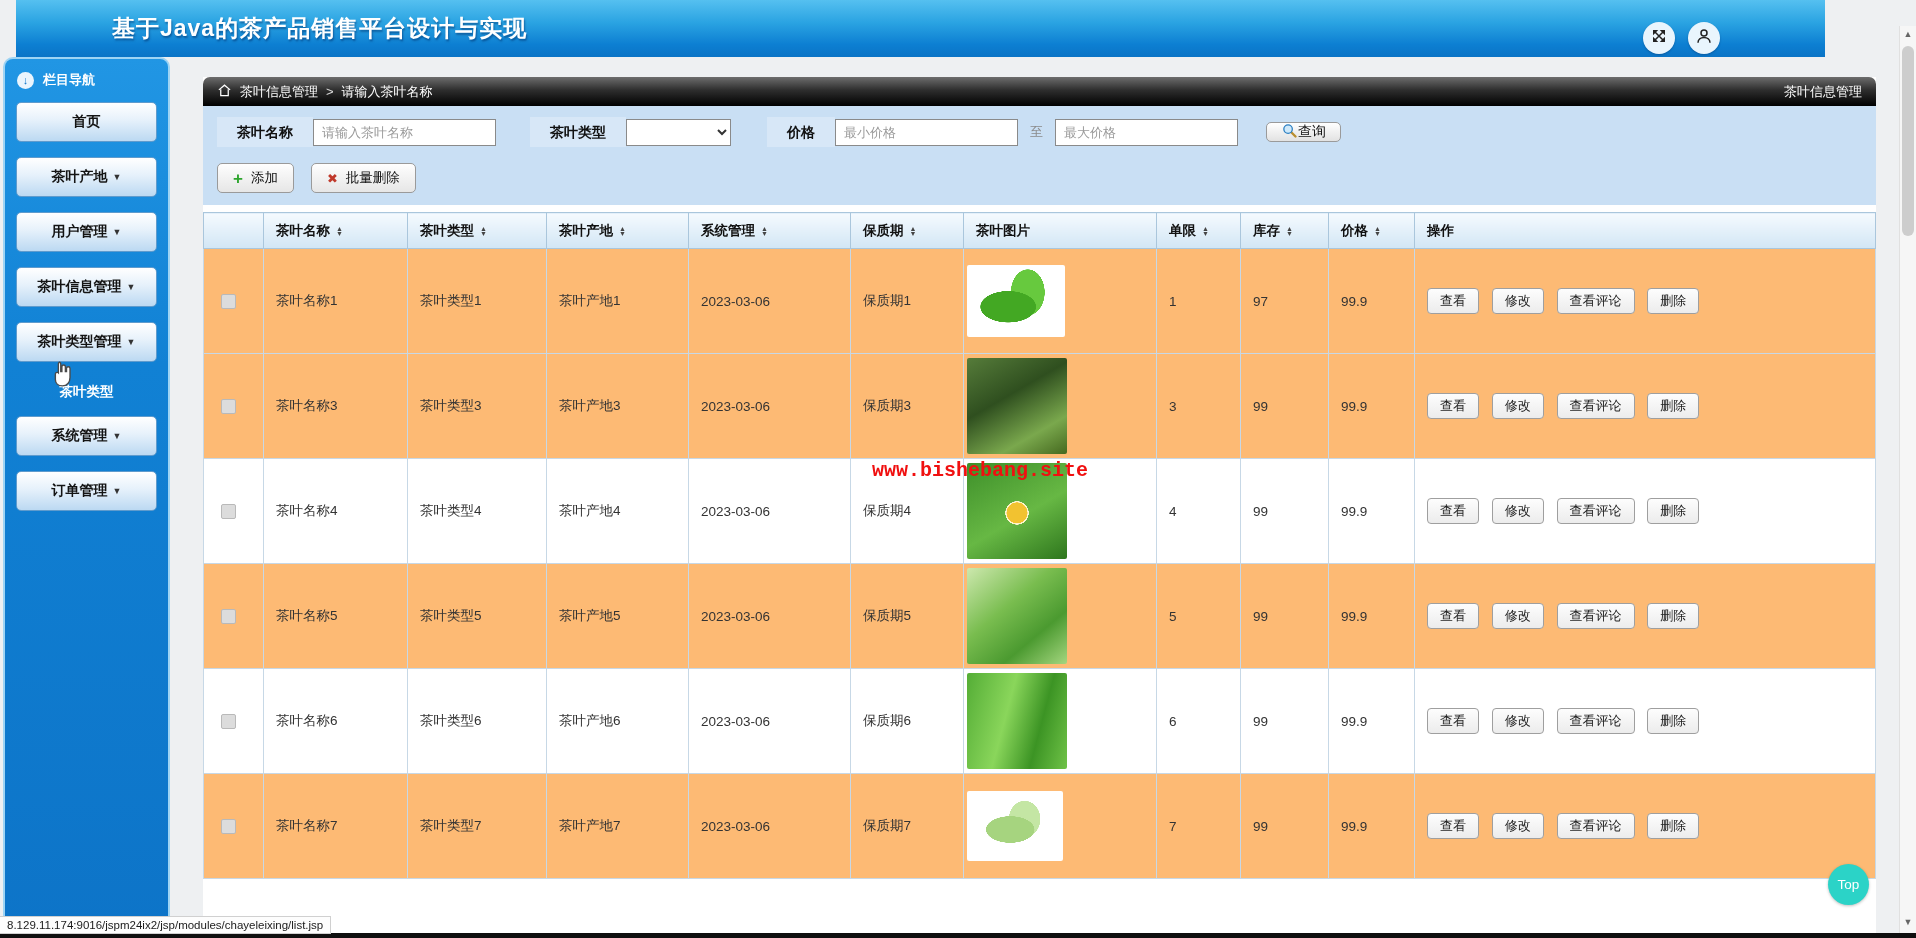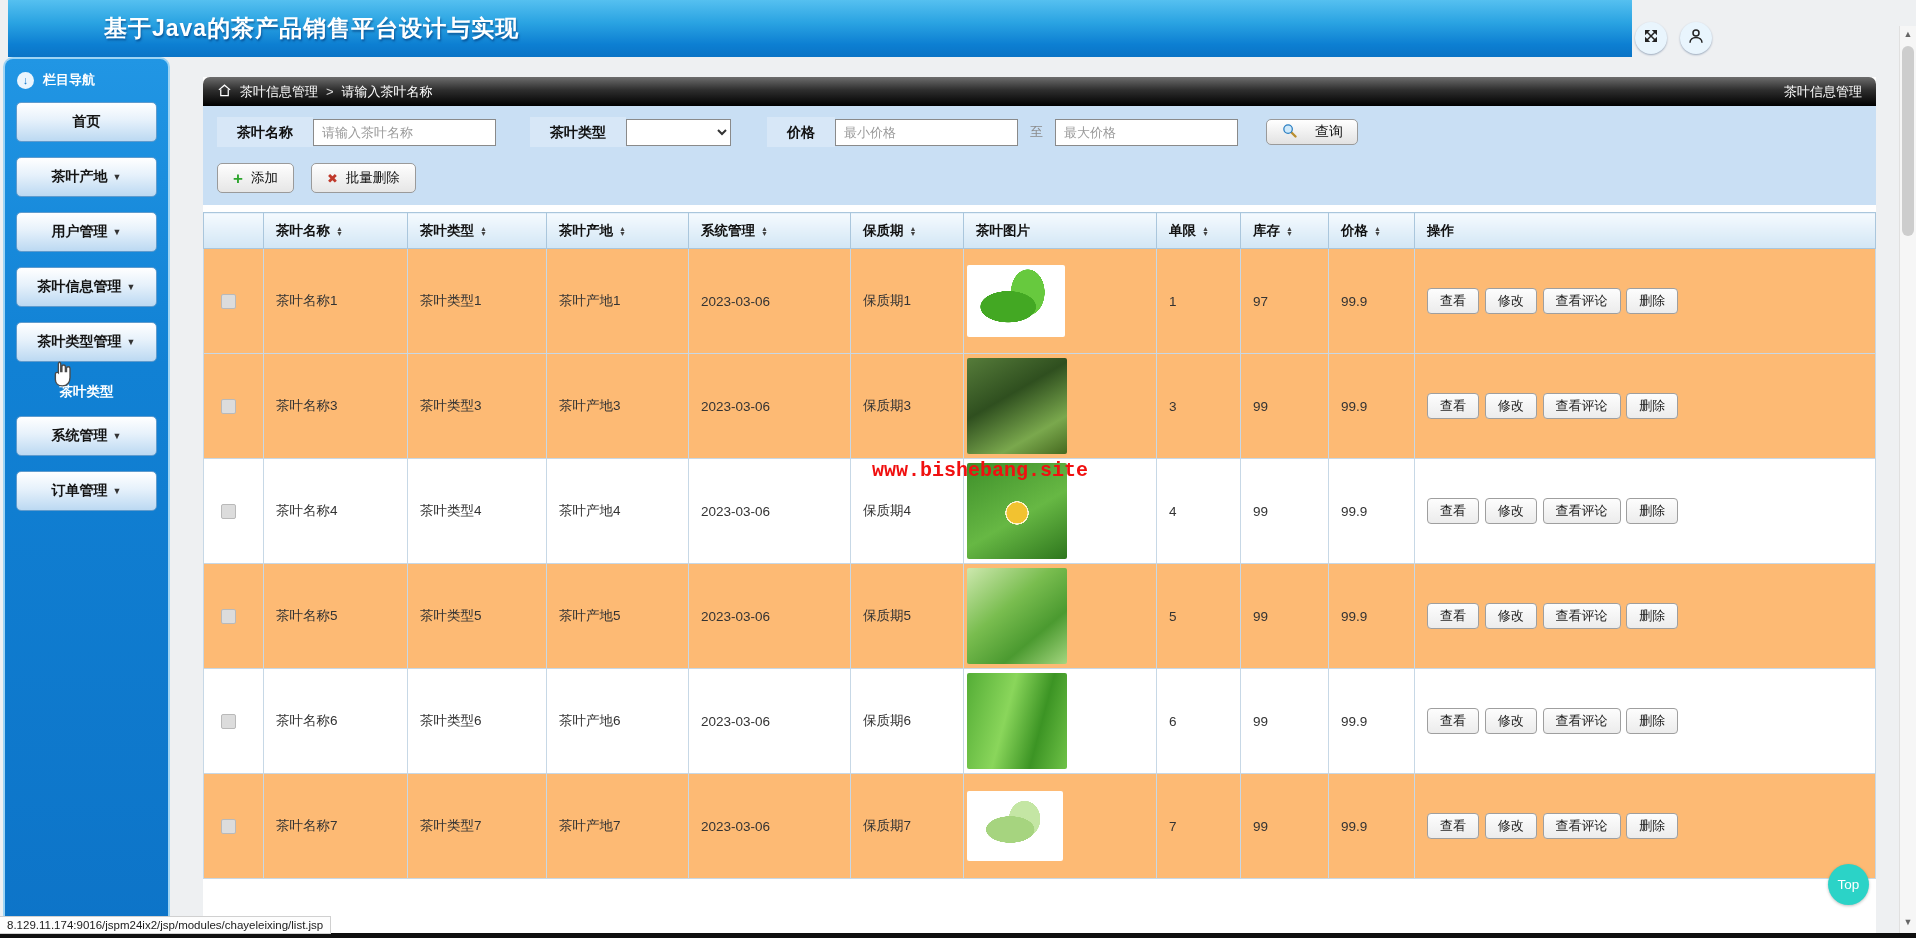--- a/index.html
+++ b/index.html
@@ -1,20 +1,20 @@
 <!DOCTYPE html>
 <html><head>
 <meta charset="utf-8">
 <style>
   * { margin:0; padding:0; box-sizing:border-box; }
   html,body { width:1916px; height:938px; overflow:hidden; }
   body { font-family:"Liberation Sans","DejaVu Sans",sans-serif; background:#eef0f2; position:relative; }
 
   
-  .topbar { position:absolute; left:8px; top:0; width:1624px; height:57px;
+  .topbar { position:absolute; left:16px; top:0; width:1809px; height:57px;
     background:linear-gradient(180deg,#55c0f0 0%,#2aa3e2 40%,#0d7fd2 78%,#0a74c6 100%); }
   .app-title { position:absolute; left:96px; top:0; line-height:56px; font-size:23px; font-weight:bold;
     color:#fff; letter-spacing:1px; text-shadow:1px 2px 2px rgba(0,50,110,.55); }
   .topbar-icons { position:absolute; left:1627px; top:22px; display:flex; gap:13px; }
   .icon-circle { width:32px; height:32px; border-radius:50%; background:#e9f5fd; display:flex;
     align-items:center; justify-content:center; cursor:pointer; box-shadow:0 1px 2px rgba(0,40,90,.35); }
 
   
   .scrollbar { position:absolute; right:0; top:26px; bottom:0; width:17px; background:#f6f6f6;
     border-left:1px solid #e0e0e0; z-index:55; }
@@ -50,21 +50,21 @@
   .filter-panel { background:#c9dff4; padding:11px 14px 12px; }
   .filter-row { display:flex; align-items:center; }
   .f-group { display:flex; align-items:center; }
   .f-label { background:#d7e7f7; font-weight:bold; font-size:14px; color:#111; padding:0 20px;
     height:30px; line-height:30px; white-space:nowrap; }
   .f-input { width:183px; height:27px; border:1px solid #8a8a8a; font-size:13px; padding:0 8px;
     color:#222; background:#fff; }
   .f-input::placeholder { color:#9a9a9a; }
   .f-select { width:105px; height:27px; border:1px solid #8a8a8a; background:#fff; font-size:13px; color:#333; }
   .to-label { color:#8a8a8a; font-size:13px; margin:0 12px; }
-  .search-btn { margin-left:28px; height:26px; padding:0 14px; display:flex; align-items:center; gap:17px;
+  .search-btn { margin-left:28px; height:20px; padding:0 14px; display:flex; align-items:center; gap:0;
     background:linear-gradient(180deg,#ffffff,#e2e2e2); border:1px solid #9a9a9a; border-radius:5px;
     font-size:14px; color:#111; cursor:pointer; }
   .action-row { display:flex; gap:17px; margin-top:16px; }
   .tool-btn { height:30px; padding:0 15px; display:flex; align-items:center; gap:8px;
     background:linear-gradient(180deg,#fefefe,#e6e6e6); border:1px solid #9a9a9a; border-radius:5px;
     font-size:13.5px; color:#111; cursor:pointer; }
   .plus-ic { color:#2ea52e; font-weight:bold; font-size:17px; line-height:17px; }
   .cross-ic { color:#c0392b; font-weight:bold; font-size:13px; }
 
   
@@ -91,21 +91,21 @@
   .img-3 { background:linear-gradient(150deg,#567c3a 0%,#2f4f1f 40%,#7aa84d 75%,#45691f 100%); }
   .img-4 { background:radial-gradient(circle 20px at 50% 52%, #f2c230 0 52%, #fdf4cf 53% 58%, transparent 59%),
                 linear-gradient(150deg,#3e8f2a 0%,#67b844 55%,#2e761d 100%); }
   .img-5 { background:linear-gradient(140deg,#cde8ae 0%,#79bd4f 40%,#4b9a30 70%,#a4d67f 100%); }
   .img-6 { background:linear-gradient(105deg,#54ad36 0%,#8ad65b 40%,#3c9424 70%,#6fc247 100%); }
   .img-7 { width:96px; height:70px;
     background: radial-gradient(ellipse 40px 22px at 45% 55%, #a6d47f 0 60%, transparent 61%),
                 radial-gradient(ellipse 26px 30px at 60% 40%, #c4e6a4 0 60%, transparent 61%), #fff; }
   .act-btn { display:inline-block; height:26px; line-height:24px; padding:0 12px;
     background:linear-gradient(180deg,#fdfdfd,#ececec); border:1px solid #9f9f9f; border-radius:4px;
-    font-size:13px; color:#222; margin-right:2px; cursor:pointer; white-space:nowrap; }
+    font-size:13px; color:#222; margin-right:9px; cursor:pointer; white-space:nowrap; }
 
   
   .watermark { position:absolute; left:872px; top:459px; color:#f01010; z-index:40;
     font-family:"Liberation Mono","DejaVu Sans Mono",monospace; font-size:20px; font-weight:bold; }
   .top-btn { position:absolute; left:1828px; top:864px; width:41px; height:41px; border-radius:50%;
     background:#2bd3c7; color:#fff; font-size:13.5px; display:flex; align-items:center;
     justify-content:center; z-index:60; cursor:pointer; box-shadow:0 1px 3px rgba(0,0,0,.25); }
   .status-tip { position:absolute; left:0; top:916px; height:18px; background:#fdfdfd;
     border:1px solid #d0d0d0; border-left:none; font-size:11.5px; color:#1a1a1a; line-height:16px;
     padding:0 7px; z-index:70; white-space:nowrap; }

